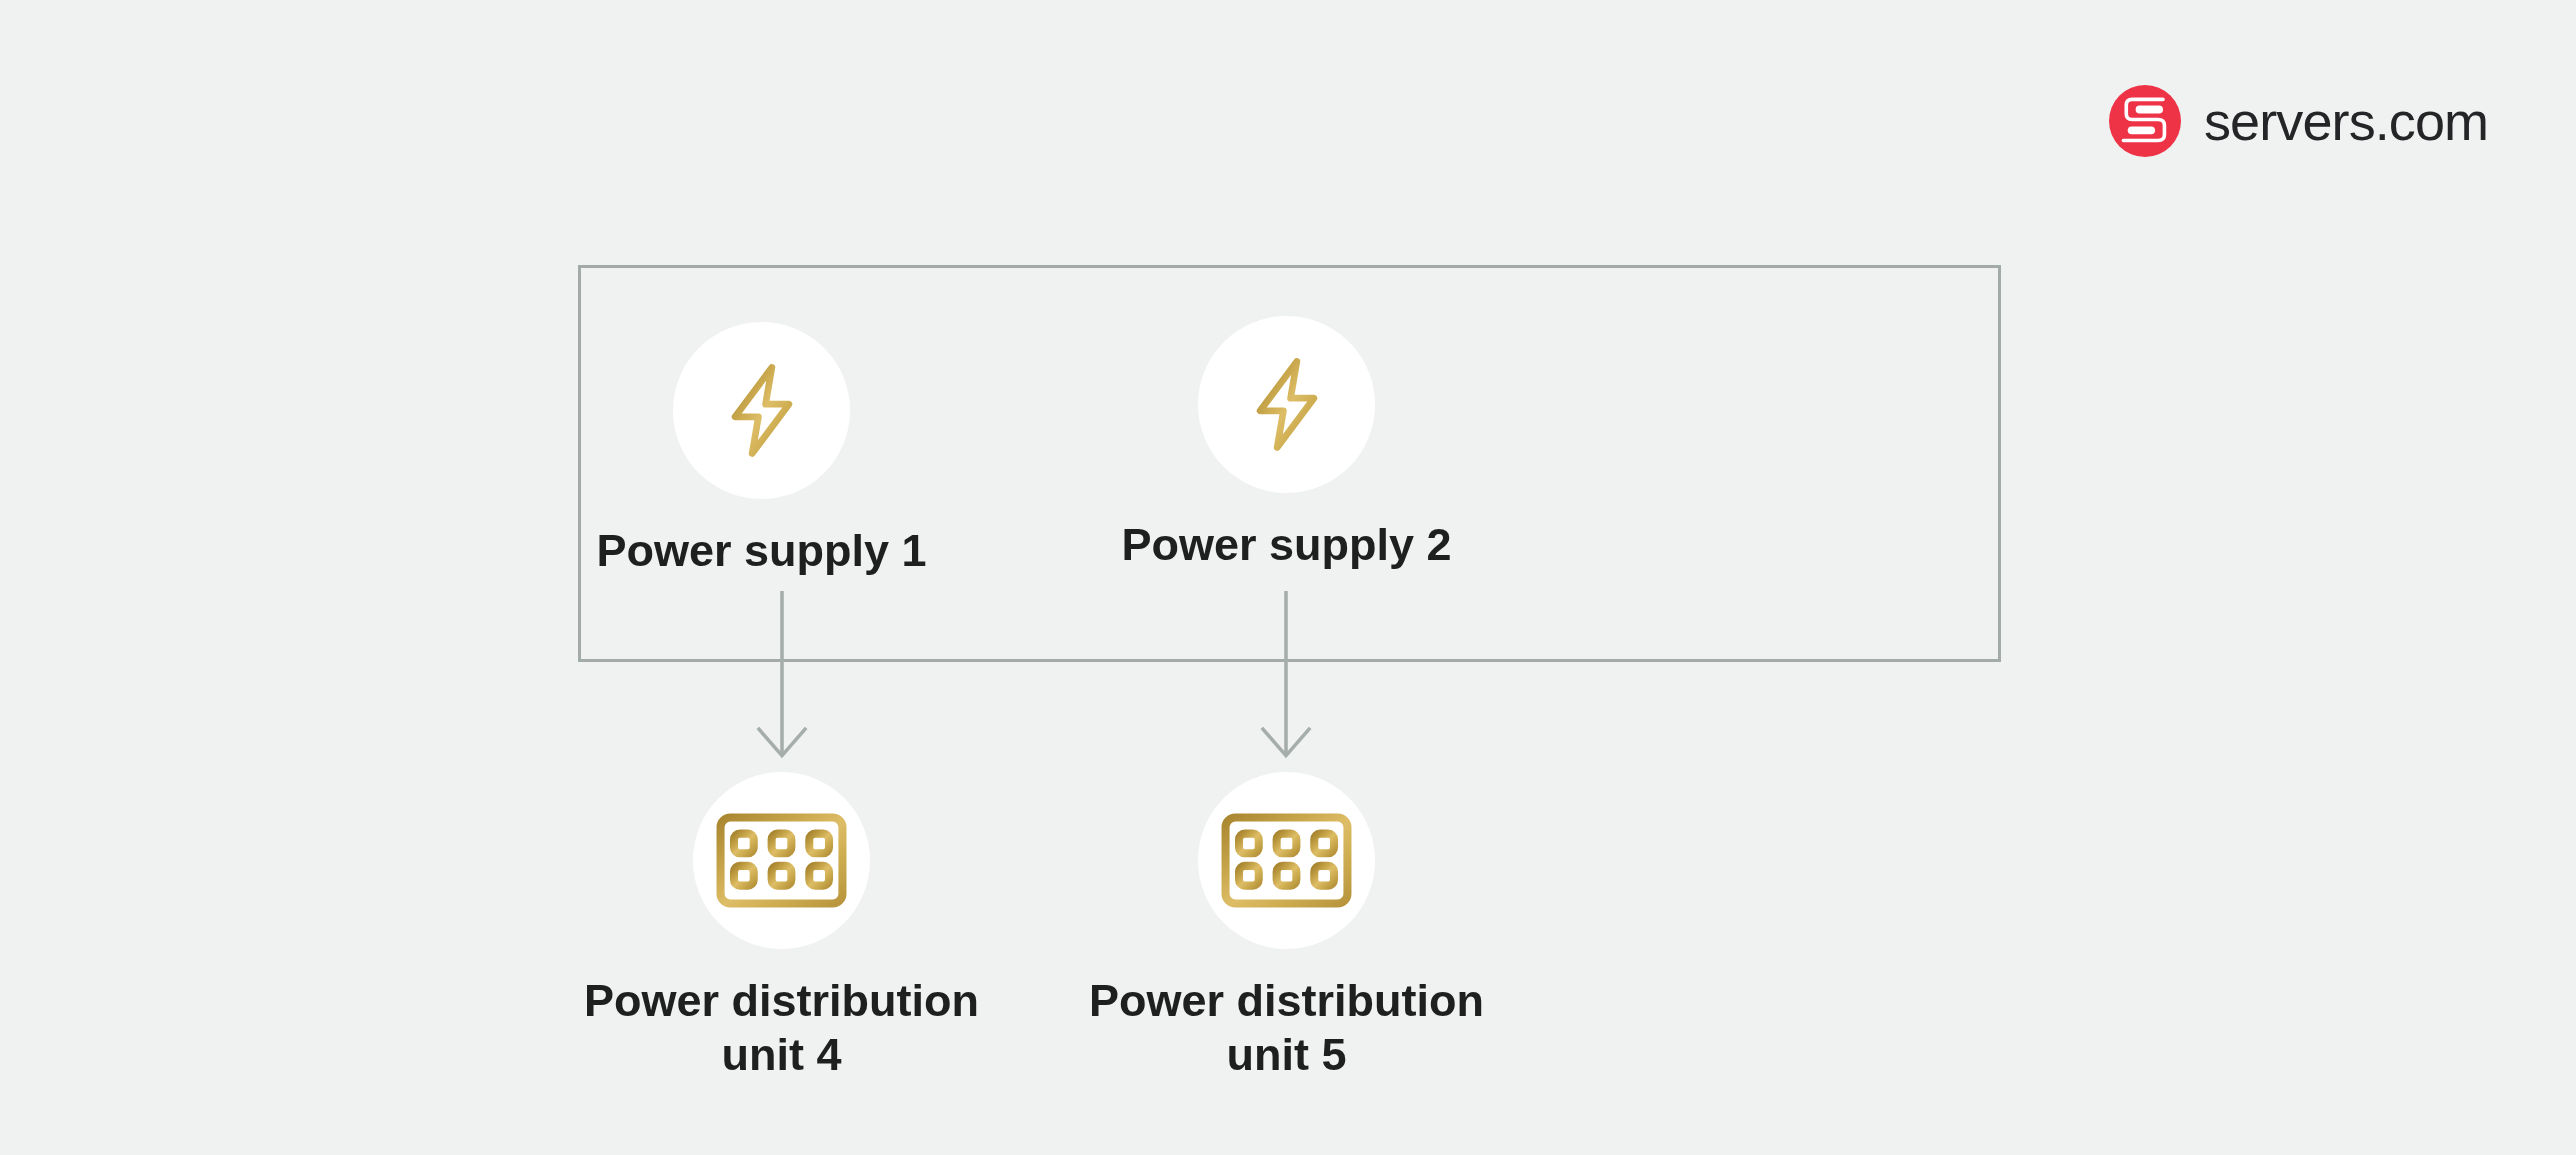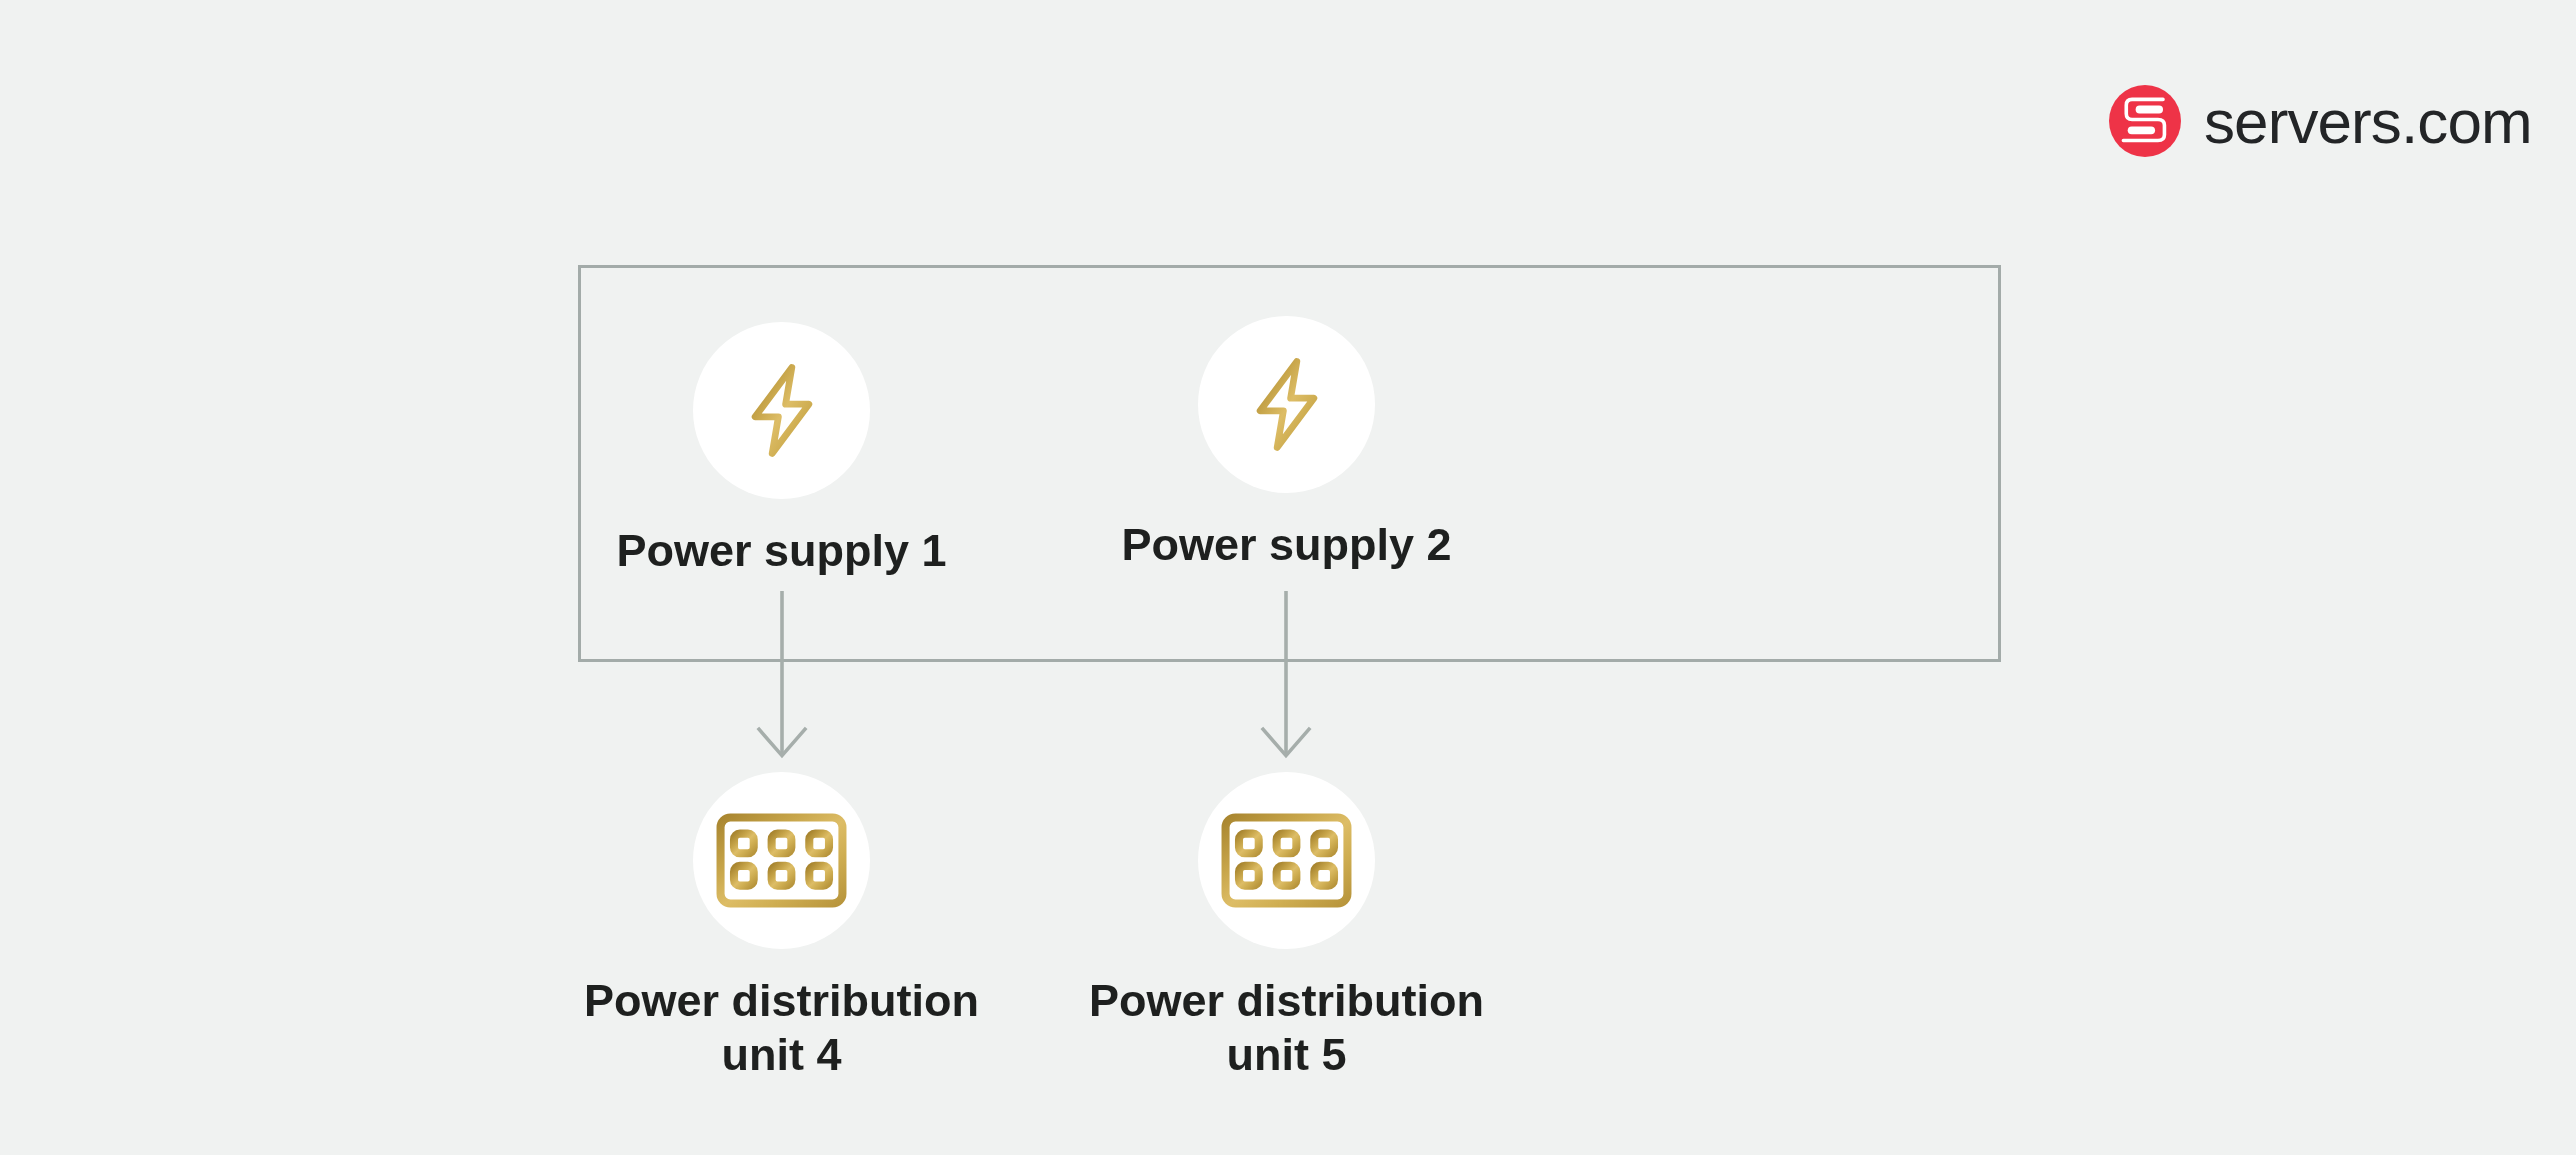--- a/index.html
+++ b/index.html
@@ -12,21 +12,21 @@
   }
   .canvas { position: absolute; inset: 0; }
 
   
   .brand {
     position: absolute; left: 2109px; top: 85px;
     display: flex; align-items: center; gap: 23px;
   }
   .brand-mark { width: 72px; height: 72px; display: block; }
   .brand-name {
-    font-size: 62px; font-weight: 400; color: #232527;
+    font-size: 54px; font-weight: 400; color: #232527;
     letter-spacing: -0.9px; white-space: nowrap;
   }
 
   
   .group-box {
     position: absolute; left: 578px; top: 265px;
     width: 1423px; height: 397px;
     border: 3.6px solid #a3aba9; box-sizing: border-box;
   }
 
@@ -72,21 +72,21 @@
       <circle cx="50" cy="50" r="50" fill="#ee3347"></circle>
       <path d="M75 20 H32 Q24 20 24 28 V40 Q24 48 32 48 H68 Q77 48 77 56 V69 Q77 77 68 77 H20" fill="none" stroke="#ffffff" stroke-width="5" stroke-linecap="round"></path>
       <rect x="37" y="28.5" width="38" height="11" rx="5.5" fill="#ffffff"></rect>
       <rect x="26" y="57.5" width="38" height="11" rx="5.5" fill="#ffffff"></rect>
     </svg>
     <span class="brand-name">servers.com</span>
   </header>
 
   <div class="group-box"></div>
 
-  <div class="node" style="left:513px; top:322px;">
+  <div class="node" style="left:493px; top:322px;">
     <div class="node-circle">
       <svg width="72" height="95" viewBox="0 0 80 106">
         <path d="M51 5 L10 60 H36 L29 101 L70 46 H44 Z" fill="none" stroke="url(#goldgrad)" stroke-width="7.5" stroke-linejoin="round" stroke-linecap="round"></path>
       </svg>
     </div>
     <div class="node-label">Power supply 1</div>
   </div>
 
   <div class="node" style="left:1018px; top:316px;">
     <div class="node-circle">

